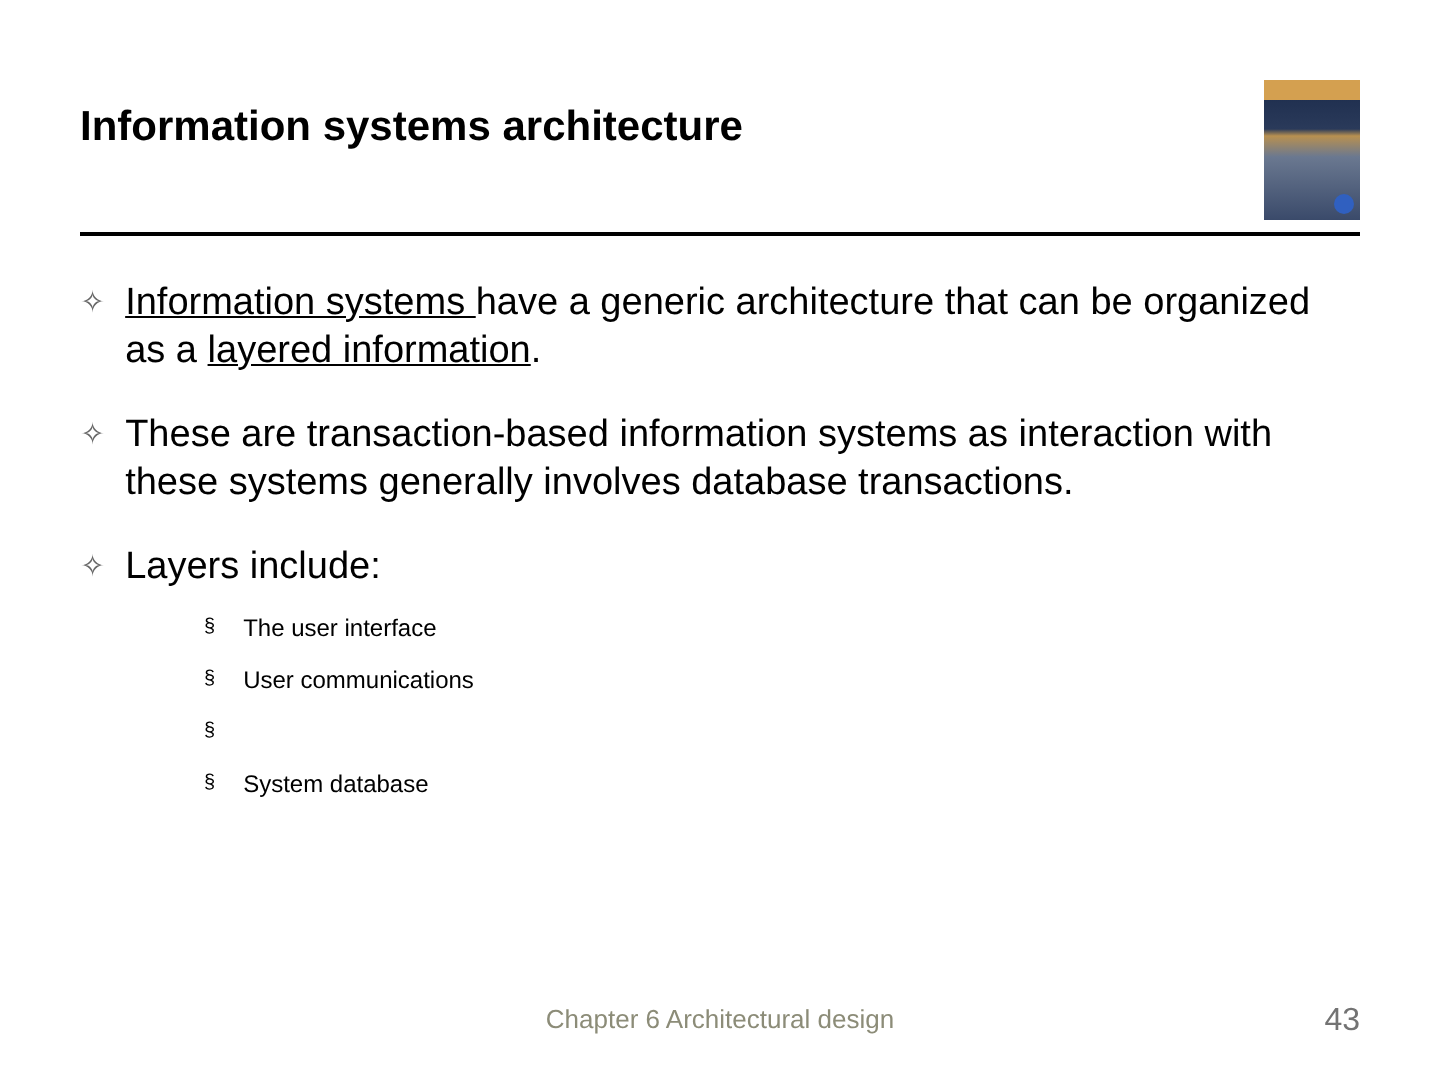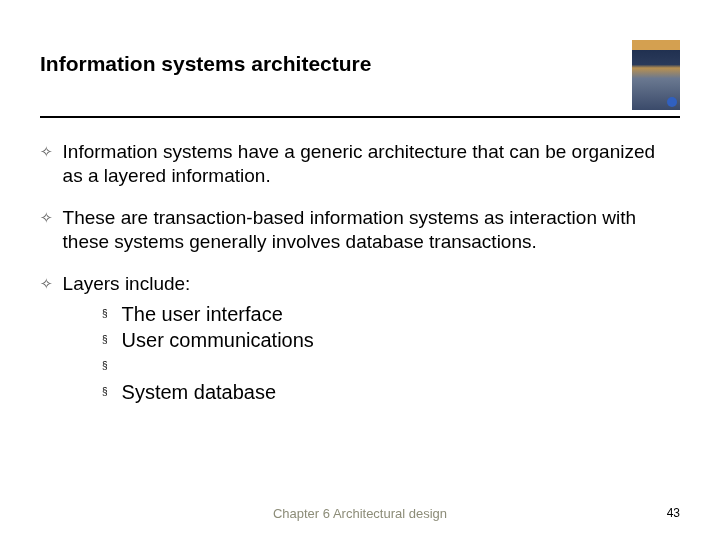--- a/index.html
+++ b/index.html
@@ -62,38 +62,38 @@
     font-size: 15px;
     color: #666;
     margin-right: 10px;
     line-height: 24px;
     flex-shrink: 0;
   }
   .bullet-text {
     font-size: 19px;
     line-height: 24px;
   }
-  .u { }
+  .u { text-decoration: underline; }
   .sub-list {
     padding-left: 62px;
     margin-top: -4px;
   }
   .sub-row {
     display: flex;
     align-items: flex-start;
     margin-bottom: 6px;
   }
   .square {
     font-size: 10px;
     margin-right: 14px;
     line-height: 20px;
     flex-shrink: 0;
   }
   .sub-text {
-    font-size: 20px;
+    font-size: 12px;
     line-height: 20px;
     text-align: center;
   }
   .footer {
     position: absolute;
     bottom: 20px;
     left: 0;
     right: 0;
     display: flex;
     align-items: flex-start;
@@ -101,22 +101,22 @@
   }
   .footer-center {
     position: absolute;
     left: 50%;
     transform: translateX(-50%);
     font-size: 13px;
     color: #8c8c78;
   }
   .footer-right {
     margin-left: auto;
-    font-size: 12px;
-    color: #000000;
+    font-size: 16px;
+    color: #737373;
   }
 </style>
 </head>
 <body>
 
 <div class="header">
   <div class="title">Information systems architecture</div>
   <div class="book-cover"></div>
 </div>
 <hr class="divider">

